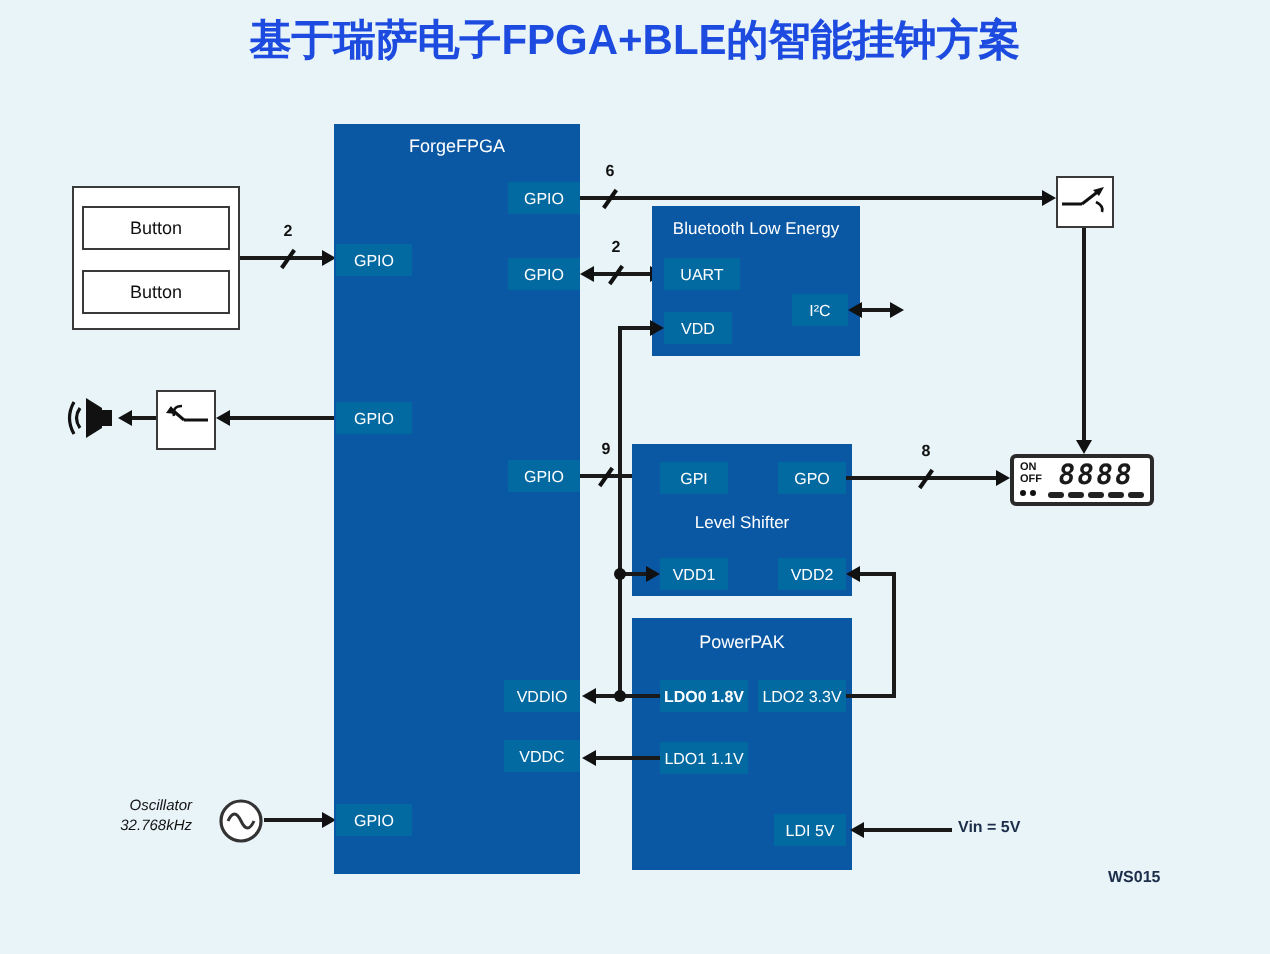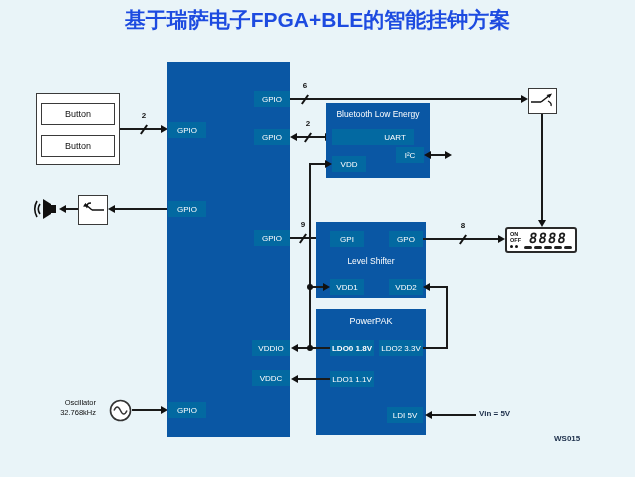--- a/index.html
+++ b/index.html
@@ -12,21 +12,21 @@
   .innerbox{position:absolute;background:#fff;border:1.5px solid #3a3a3a;box-sizing:border-box;display:flex;align-items:center;justify-content:center;font-size:9px;color:#111;}
   .wire-h{position:absolute;height:2px;background:#1a1a1a;}
   .wire-v{position:absolute;width:2px;background:#1a1a1a;}
   .arr-r{position:absolute;width:0;height:0;border-top:4px solid transparent;border-bottom:4px solid transparent;border-left:7px solid #111;}
   .arr-l{position:absolute;width:0;height:0;border-top:4px solid transparent;border-bottom:4px solid transparent;border-right:7px solid #111;}
   .arr-d{position:absolute;width:0;height:0;border-left:4px solid transparent;border-right:4px solid transparent;border-top:7px solid #111;}
   .dot{position:absolute;width:6px;height:6px;border-radius:50%;background:#111;}
   .busmark{position:absolute;width:14px;height:24px;}
   .busmark .num{position:absolute;top:0;left:50%;transform:translateX(-50%);font-size:8px;font-weight:bold;color:#111;}
   .busmark .slash{position:absolute;bottom:0;left:50%;width:2px;height:11px;background:#111;transform:translateX(-50%) rotate(35deg);}
-  .osc-lbl{position:absolute;left:36px;top:398px;width:60px;text-align:right;font-size:7.5px;color:#111;line-height:10px;}
+  .osc-lbl{position:absolute;left:36px;top:398px;width:60px;text-align:right;font-size:7.5px;color:#111;line-height:10px;font-style:italic;}
   .vin{position:absolute;left:479px;top:409px;font-size:8px;font-weight:bold;color:#1c2e4a;}
   .doccode{position:absolute;left:554px;top:434px;font-size:8px;font-weight:bold;color:#1c2e4a;}
   .display{position:absolute;left:505px;top:227px;width:72px;height:26px;background:#fff;border:2px solid #2a2a2a;border-radius:3px;box-sizing:border-box;display:flex;padding:1px 3px;}
   .disp-left{width:14px;display:flex;flex-direction:column;justify-content:center;}
   .disp-onoff{font-size:5.5px;font-weight:bold;color:#111;line-height:5.5px;}
   .disp-dots{display:flex;gap:2px;margin-top:2px;}
   .disp-dots span{width:3px;height:3px;border-radius:50%;background:#111;display:block;}
   .disp-main{flex:1;display:flex;flex-direction:column;align-items:center;justify-content:center;}
   .digits{font-family:"DejaVu Sans Mono",monospace;font-weight:bold;font-size:14px;line-height:13px;color:#1a1a1a;letter-spacing:1px;transform:skewX(-8deg);}
   .disp-segs{display:flex;gap:2px;margin-top:1px;}
@@ -74,20 +74,21 @@
     <div>32.768kHz</div>
   </div>
   <svg style="left:108px;top:398px;" width="25" height="25" viewBox="0 0 25 25">
     <circle cx="12.5" cy="12.5" r="10" fill="#fff" stroke="#333" stroke-width="1.6"></circle>
     <path d="M6,12.5 Q9.2,5.5 12.5,12.5 T19,12.5" stroke="#333" stroke-width="1.5" fill="none"></path>
   </svg>
   <div class="wire-h" style="left:132px;top:409px;width:29px;"></div>
   <div class="arr-r" style="left:161px;top:406px;"></div>
 
   <div class="block" style="left:167px;top:62px;width:123px;height:375px;"></div>
+  <div class="block-title" style="left:167px;top:68px;width:123px;">ForgeFPGA</div>
   <div class="pin" style="left:168px;top:122px;width:38px;height:16px;">GPIO</div>
   <div class="pin" style="left:168px;top:201px;width:38px;height:16px;">GPIO</div>
   <div class="pin" style="left:168px;top:402px;width:38px;height:16px;">GPIO</div>
   <div class="pin" style="left:254px;top:91px;width:36px;height:16px;">GPIO</div>
   <div class="pin" style="left:254px;top:129px;width:36px;height:16px;">GPIO</div>
   <div class="pin" style="left:254px;top:230px;width:36px;height:16px;">GPIO</div>
   <div class="pin" style="left:252px;top:340px;width:38px;height:16px;">VDDIO</div>
   <div class="pin" style="left:252px;top:370px;width:38px;height:16px;">VDDC</div>
 
   <div class="wire-h" style="left:290px;top:98px;width:231px;"></div>
@@ -111,21 +112,21 @@
   <div class="wire-h" style="left:297px;top:136px;width:28px;"></div>
   <div class="arr-l" style="left:290px;top:133px;"></div>
   <div class="arr-r" style="left:325px;top:133px;"></div>
   <div class="busmark" style="left:301px;top:119px;">
     <span class="num">2</span>
     <span class="slash"></span>
   </div>
 
   <div class="block" style="left:326px;top:103px;width:104px;height:75px;"></div>
   <div class="block-title" style="left:326px;top:109px;width:104px;font-size:8.5px;text-align:center;">Bluetooth Low Energy</div>
-  <div class="pin" style="left:332px;top:129px;width:38px;height:16px;padding-left:44px;">UART</div>
+  <div class="pin" style="left:332px;top:129px;width:38px;height:16px;">UART</div>
   <div class="pin" style="left:332px;top:156px;width:34px;height:16px;">VDD</div>
   <div class="pin" style="left:396px;top:147px;width:28px;height:16px;">I²C</div>
 
   <div class="wire-h" style="left:431px;top:154px;width:14px;"></div>
   <div class="arr-l" style="left:424px;top:151px;"></div>
   <div class="arr-r" style="left:445px;top:151px;"></div>
 
   <div class="wire-h" style="left:290px;top:237px;width:33px;"></div>
   <div class="arr-r" style="left:323px;top:234px;"></div>
   <div class="busmark" style="left:296px;top:220px;">

